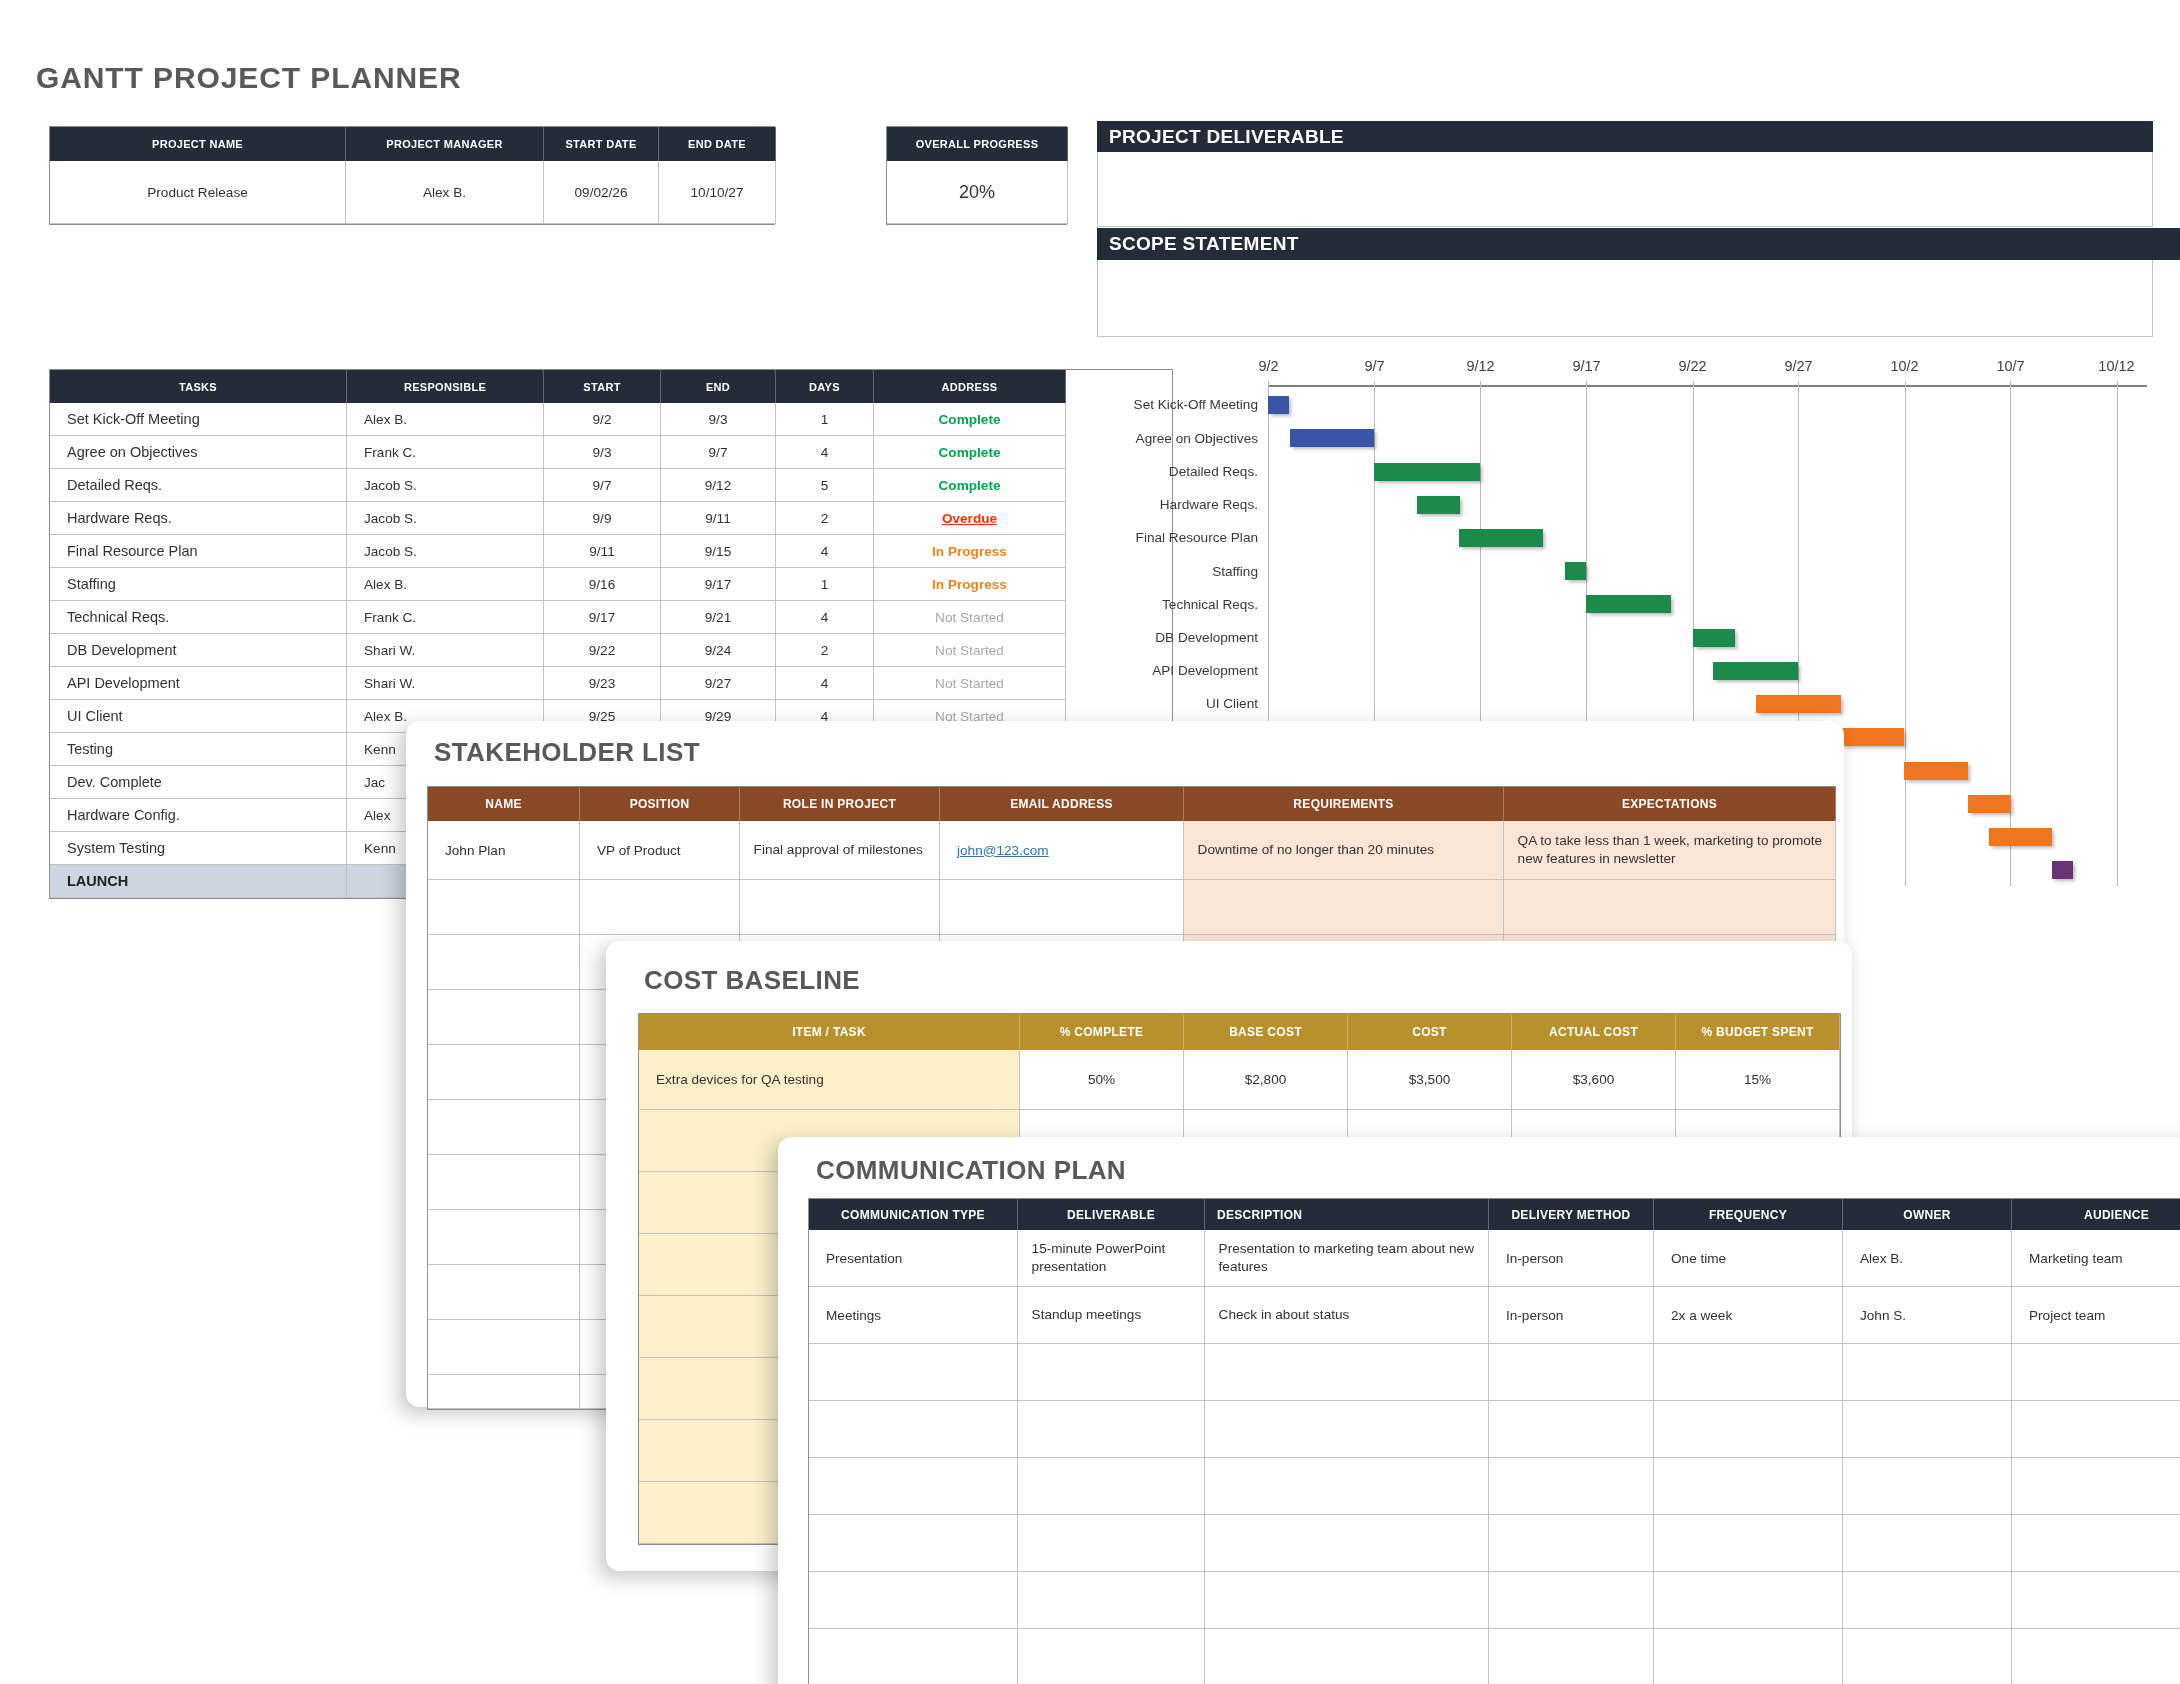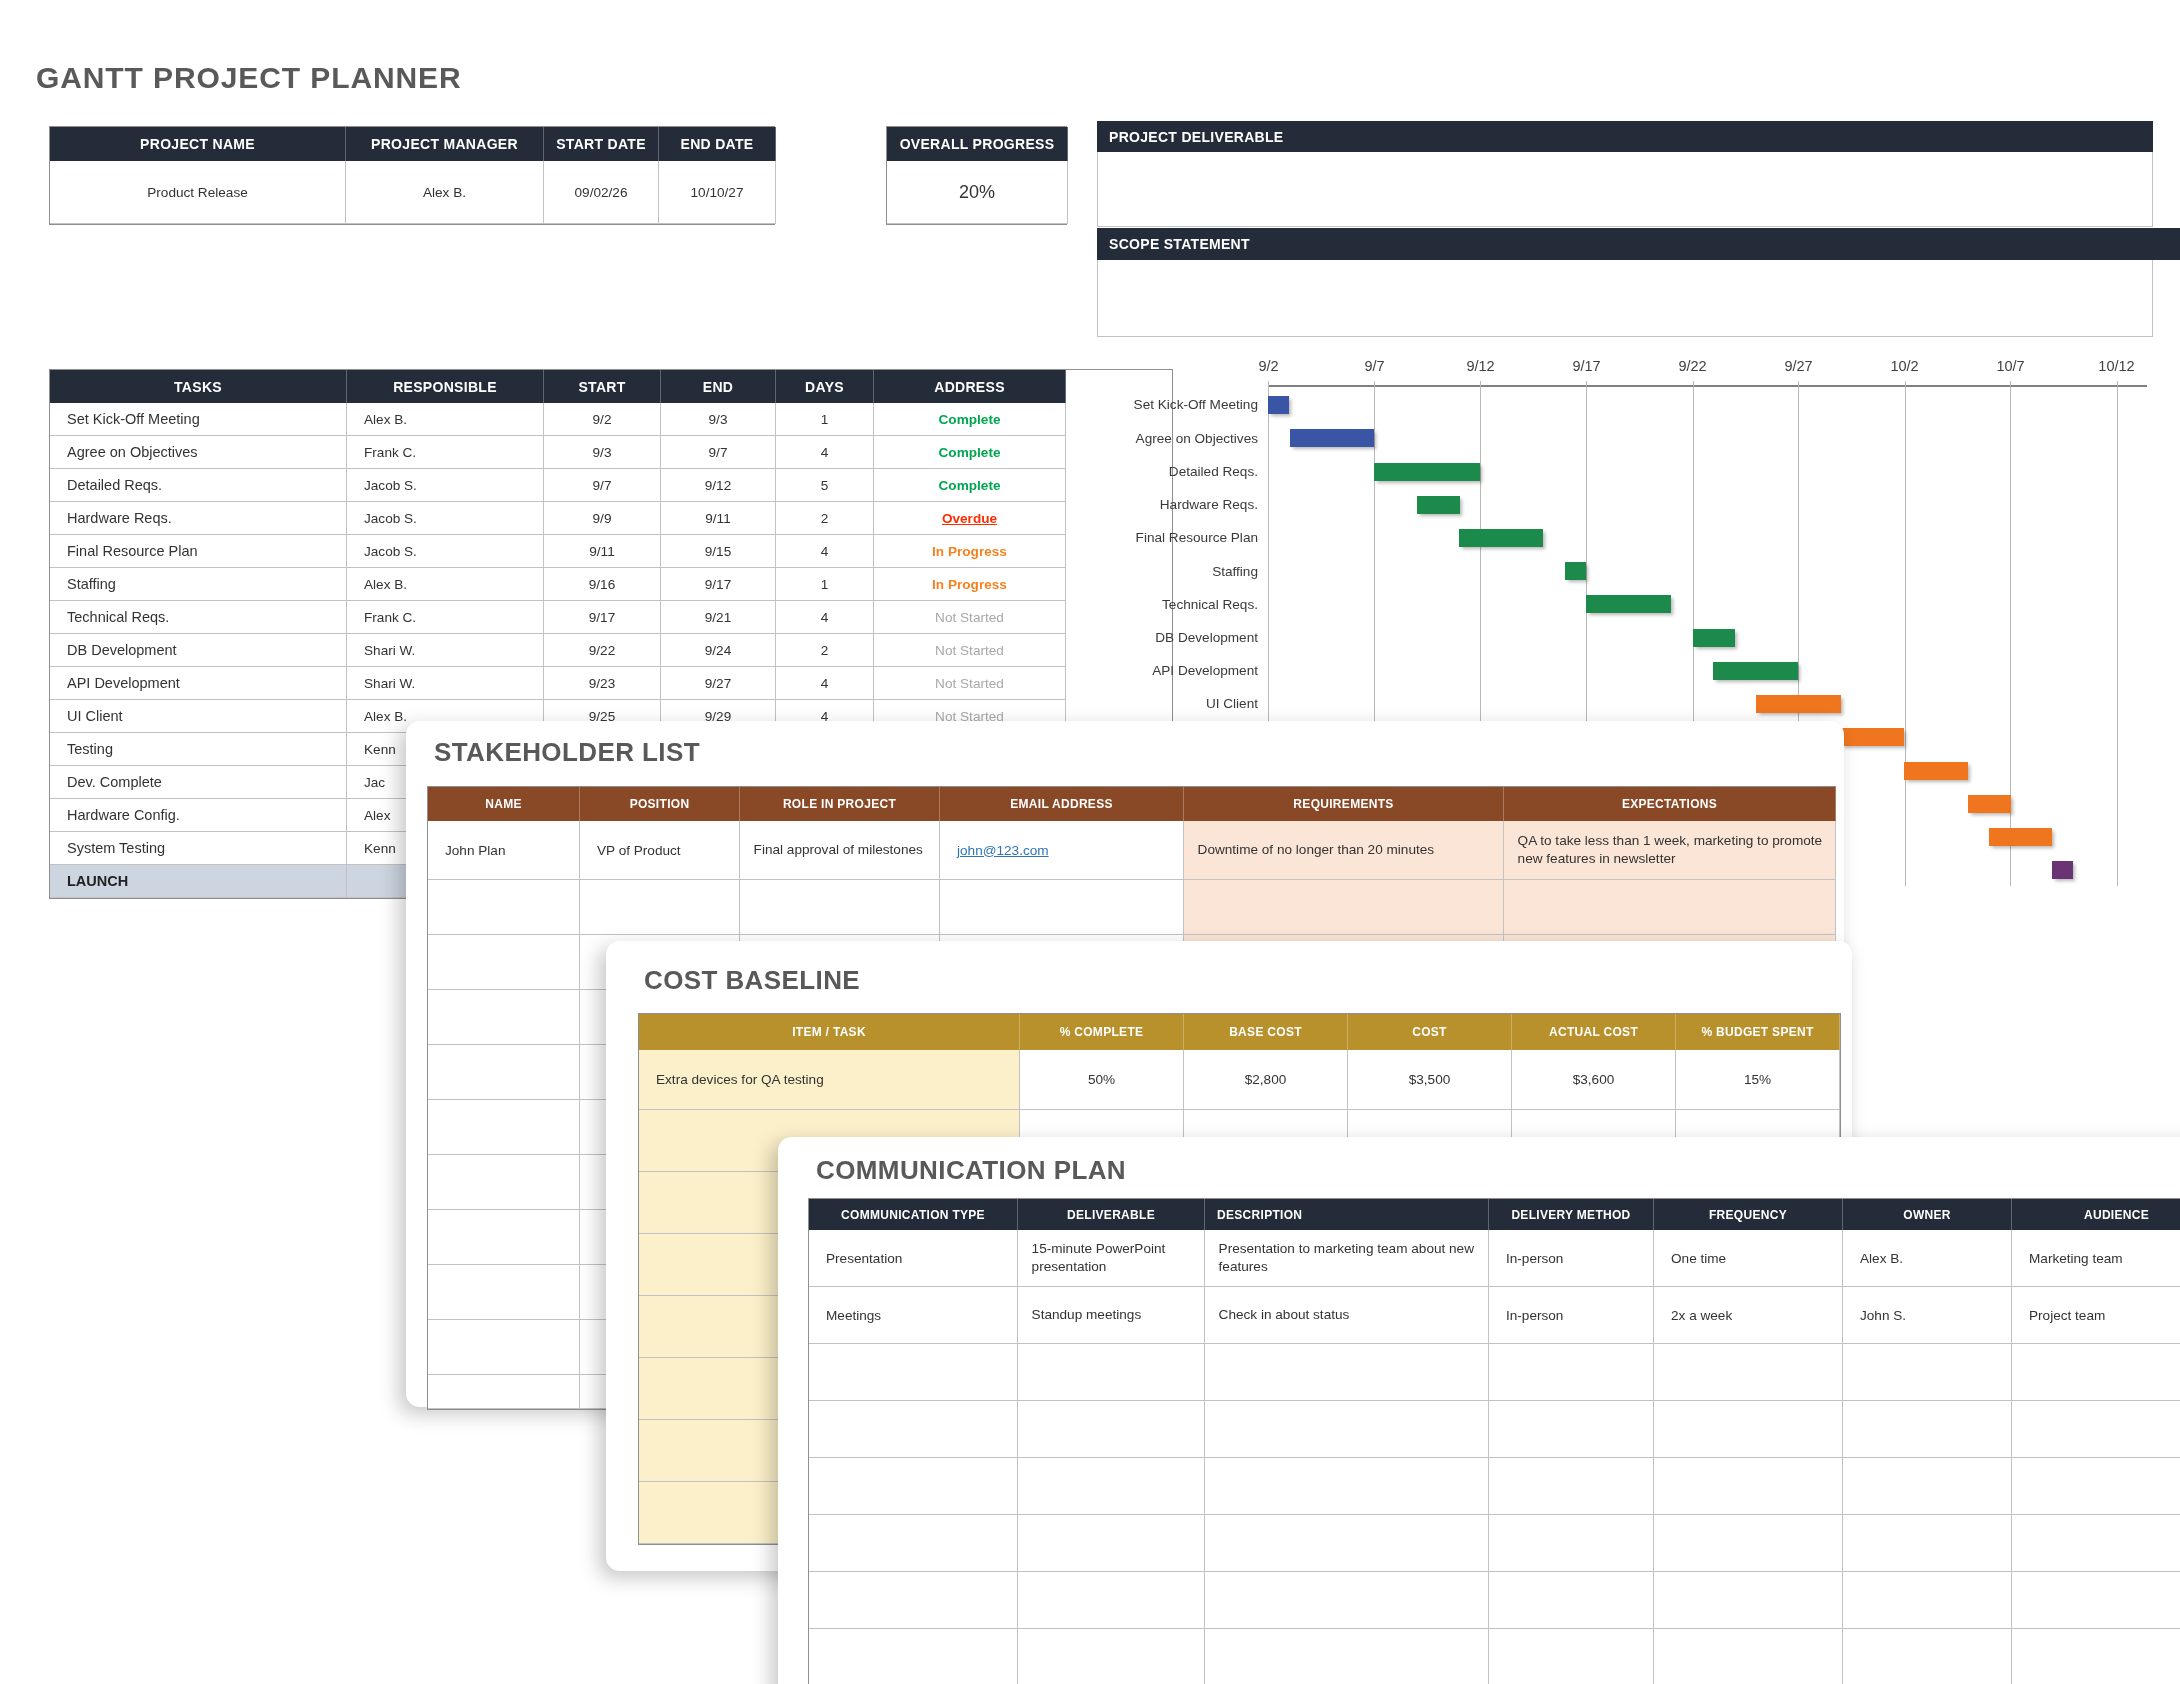--- a/index.html
+++ b/index.html
@@ -10,34 +10,34 @@
     --notstart:#A8A8A8; --link:#2E75B6;
   }
   *{box-sizing:border-box;margin:0;padding:0;font-family:"Liberation Sans",sans-serif;}
   body{background:#fff;}
   .page{position:relative;width:2181px;height:1685px;overflow:hidden;background:#fff;}
   .abs{position:absolute;}
   .h1{position:absolute;left:36px;top:61px;font-size:30px;font-weight:bold;letter-spacing:0.9px;color:var(--title);}
   .ptitle{position:absolute;font-size:26px;font-weight:bold;letter-spacing:0.4px;color:var(--title);}
 
   .grid{display:grid;border:0.9px solid var(--outer);background:#fff;}
-  .th{background:var(--navy);color:#fff;font-size:14px;font-weight:bold;letter-spacing:0.3px;
+  .th{background:var(--navy);color:#fff;font-size:11px;font-weight:bold;letter-spacing:0.3px;
       display:flex;align-items:center;justify-content:center;border-right:0.9px solid rgba(255,255,255,.28);overflow:hidden;}
   .td{display:flex;align-items:center;justify-content:center;font-size:13.6px;color:#333;
       border-right:0.9px solid var(--line);border-bottom:0.9px solid var(--line);overflow:hidden;background:#fff;}
   .td.l{justify-content:flex-start;padding-left:17px;text-align:left;}
   .td.big{font-size:18px;}
   .taskname{font-size:14.5px;}
   .st{font-weight:bold;}
   .st-g{color:var(--complete);} .st-r{color:var(--overdue);text-decoration:underline;} .st-o{color:var(--inprog);} .st-n{color:var(--notstart);font-weight:normal;}
   .launch>.td{background:var(--launch);}
   .launch .taskname{font-weight:bold;color:#222;}
 
   
-  .bar-h{position:absolute;background:var(--navy);color:#fff;font-size:14px;font-weight:bold;
+  .bar-h{position:absolute;background:var(--navy);color:#fff;font-size:19px;font-weight:bold;
          letter-spacing:0.3px;display:flex;align-items:center;padding-left:12px;}
   .box-c{position:absolute;background:#fff;border:0.9px solid var(--line);border-top:none;}
 
   
   .gline{position:absolute;width:0.9px;background:#b9b9b9;}
   .gaxis{position:absolute;height:1.7px;background:#808080;}
   .gdate{position:absolute;width:77px;text-align:center;font-size:14.5px;color:#3f3f3f;}
   .glabel{position:absolute;width:230px;height:33px;line-height:33px;text-align:right;font-size:13.6px;color:#3a3a3a;overflow:hidden;}
   .bar{position:absolute;height:18px;box-shadow:2.6px 2.6px 3.4px rgba(0,0,0,.28);}
   .b-blue{background:var(--blue);} .b-green{background:var(--green);} .b-orange{background:var(--orange);} .b-purple{background:var(--purple);}

